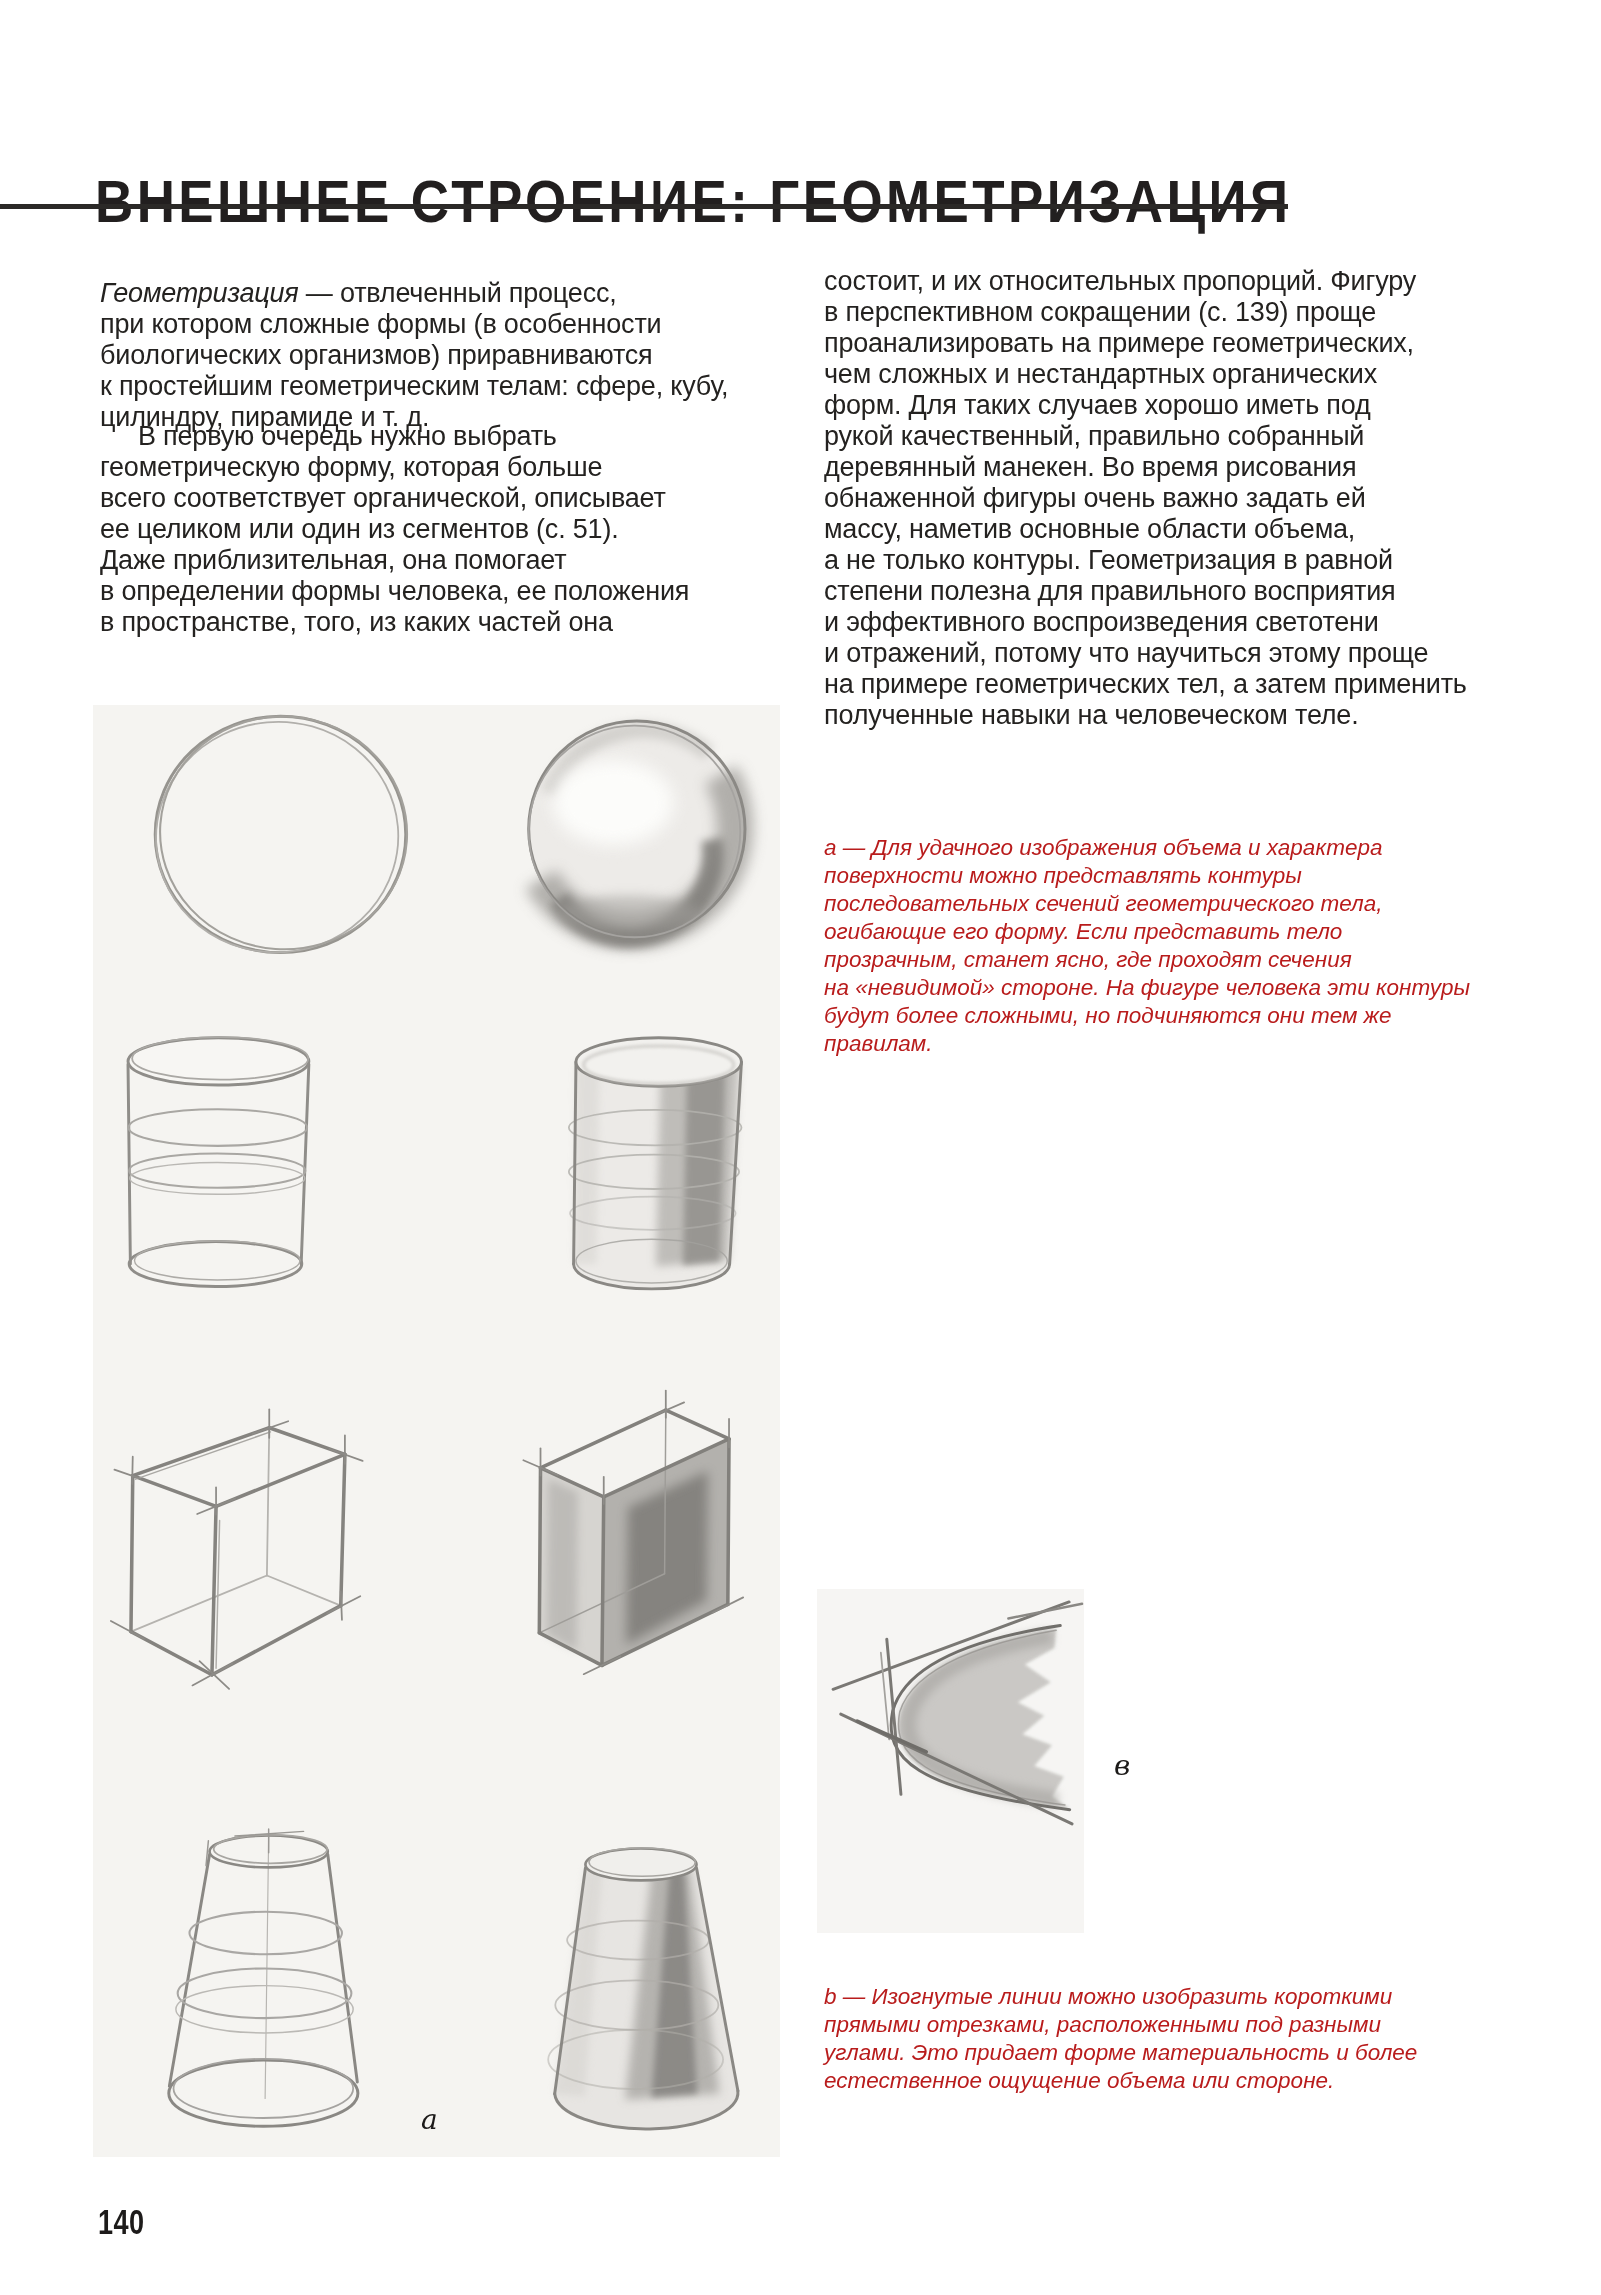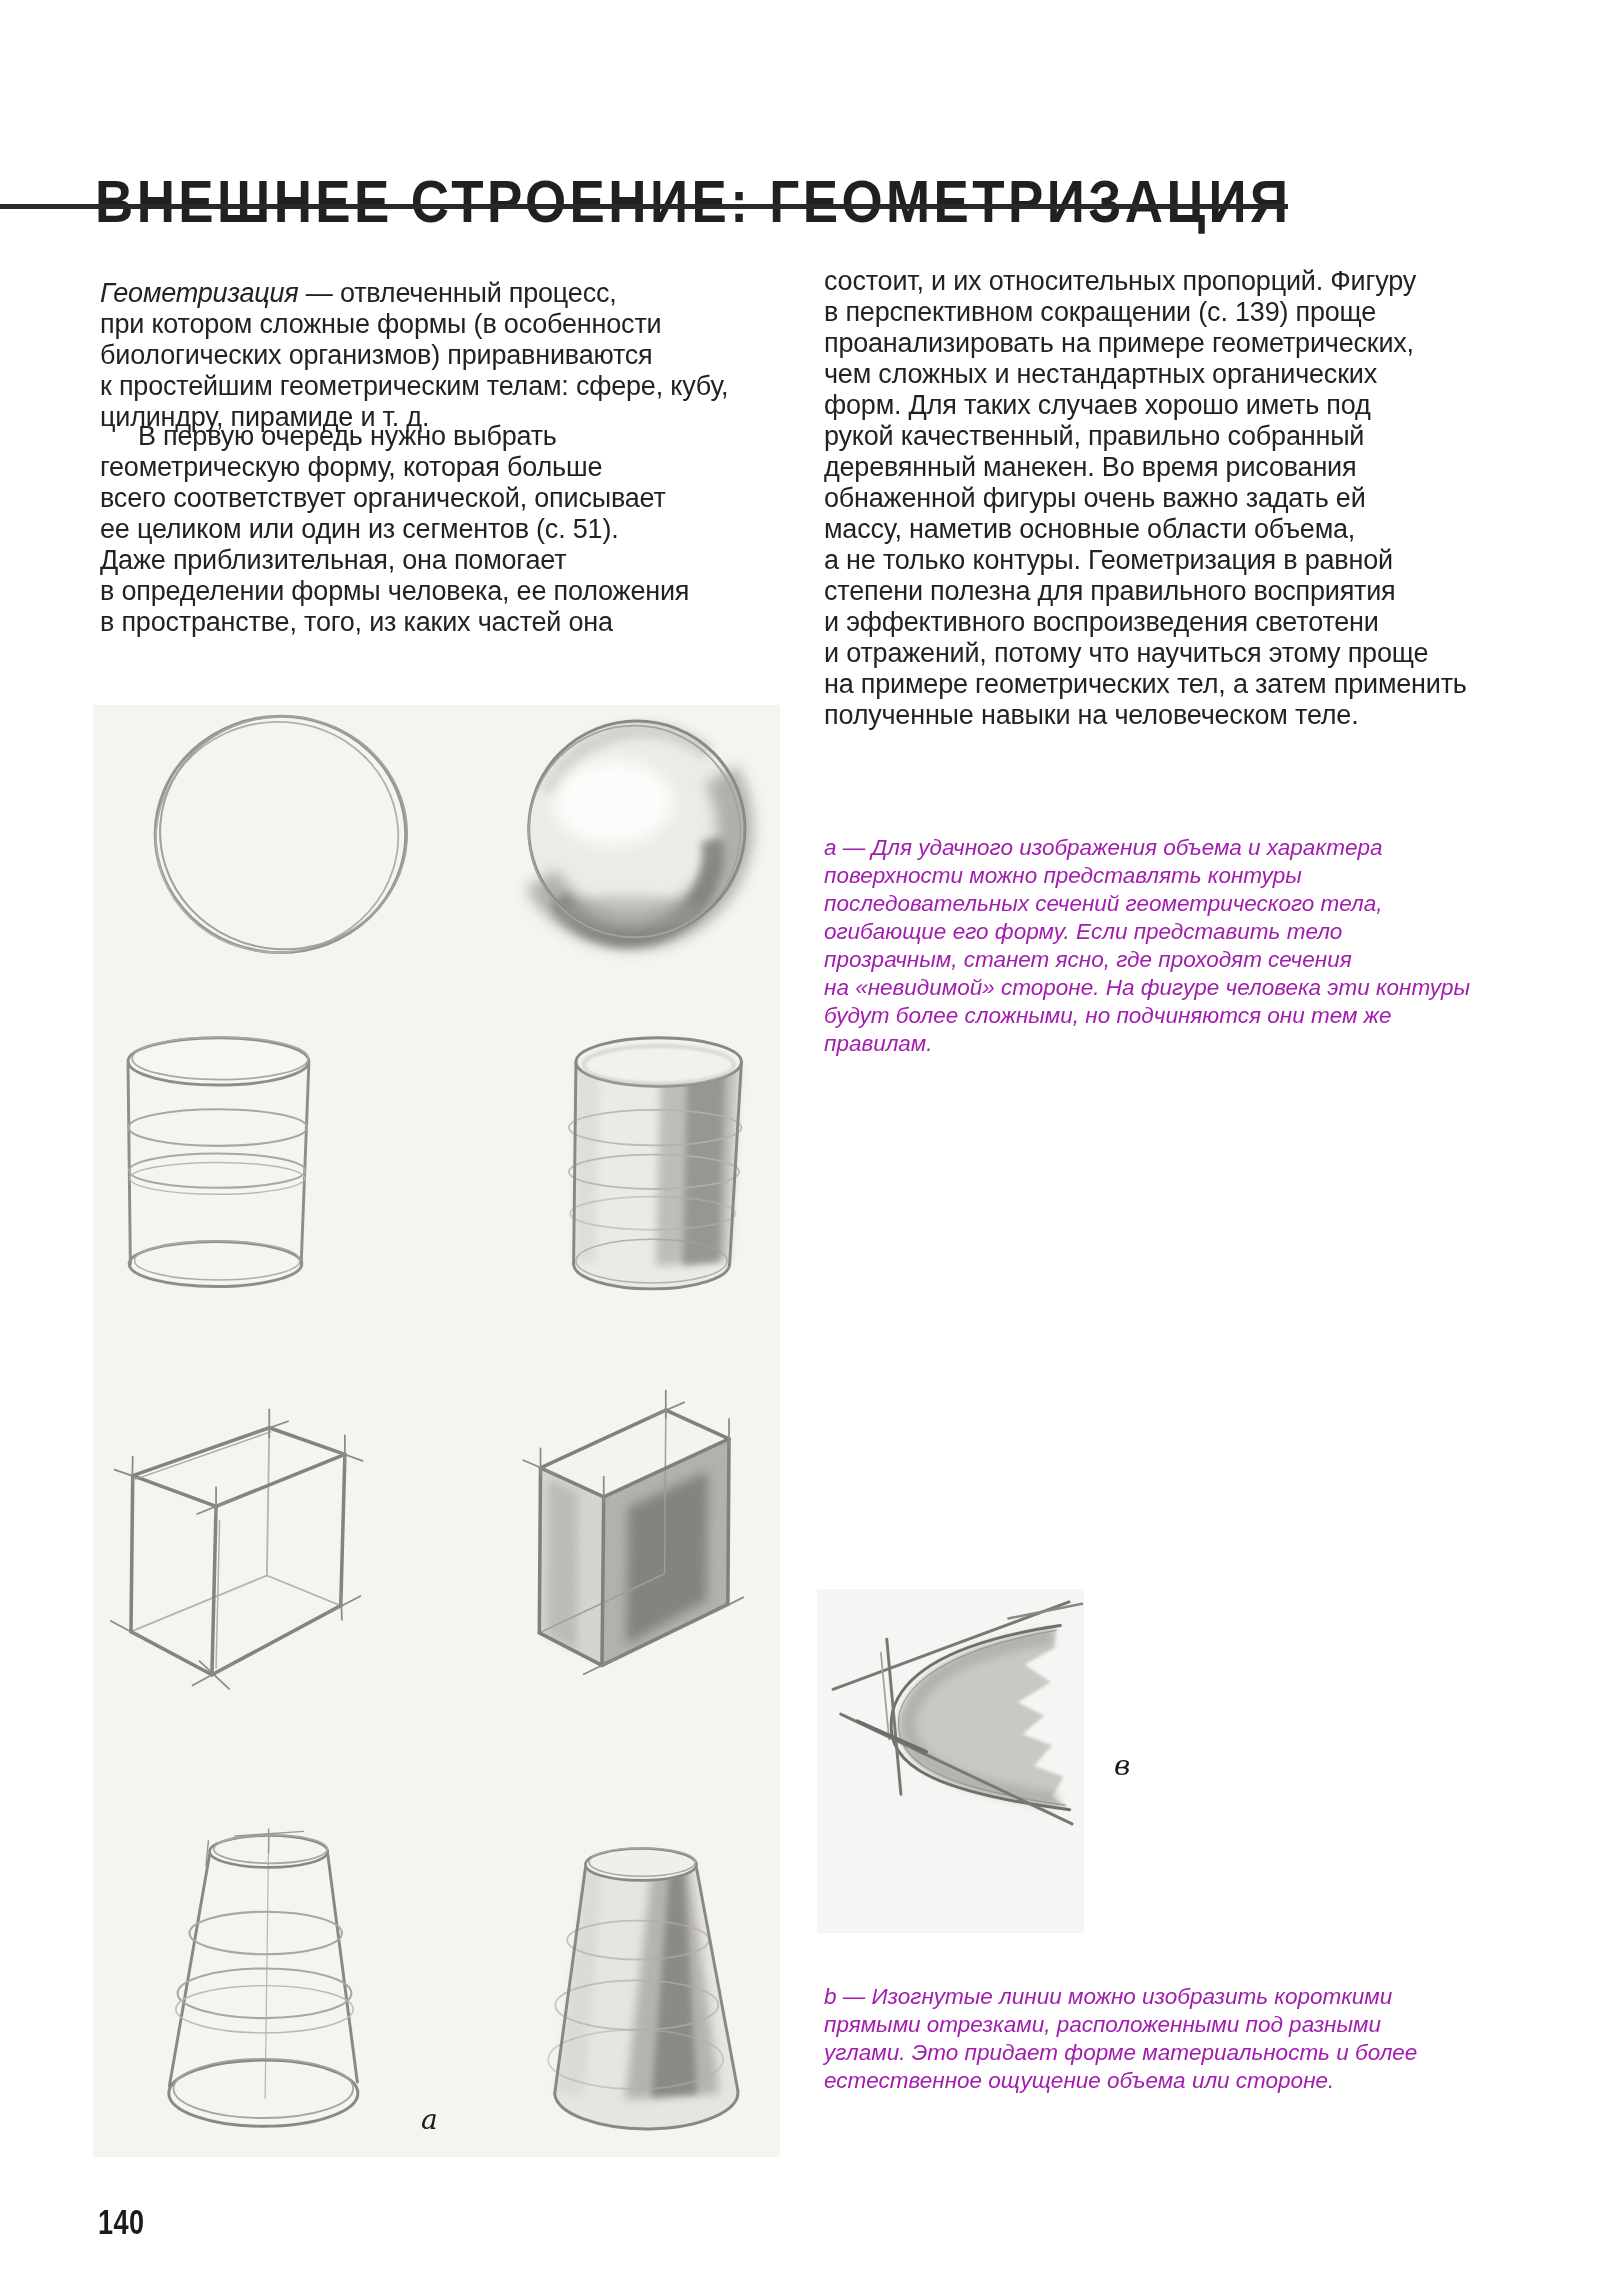--- a/index.html
+++ b/index.html
@@ -28,21 +28,21 @@
     white-space:pre-line;
     letter-spacing:-0.2px;
   }
   .col-left{left:100px;top:266px;width:715px;margin-top:12px;}
   .col-left-p2{left:100px;top:421px;width:715px;text-indent:38px;}
   .col-right{left:824px;top:266px;width:768px;}
   .ital{font-style:italic;}
   .caption{
     position:absolute;
     font-size:22.5px;line-height:28px;font-style:italic;
-    white-space:pre-line;color:#a21caf;
+    white-space:pre-line;color:#b91c1c;
   }
   .caption-a{left:824px;top:834px;width:762px;}
   .caption-b{left:824px;top:1983px;width:762px;}
   .scan{
     position:absolute;
     background:#f5f4f1;
   }
   .panel-a{left:93px;top:705px;width:687px;height:1452px;}
   .figure-b{left:817px;top:1589px;width:267px;height:344px;background:#f6f5f3;}
   .fig-label{

